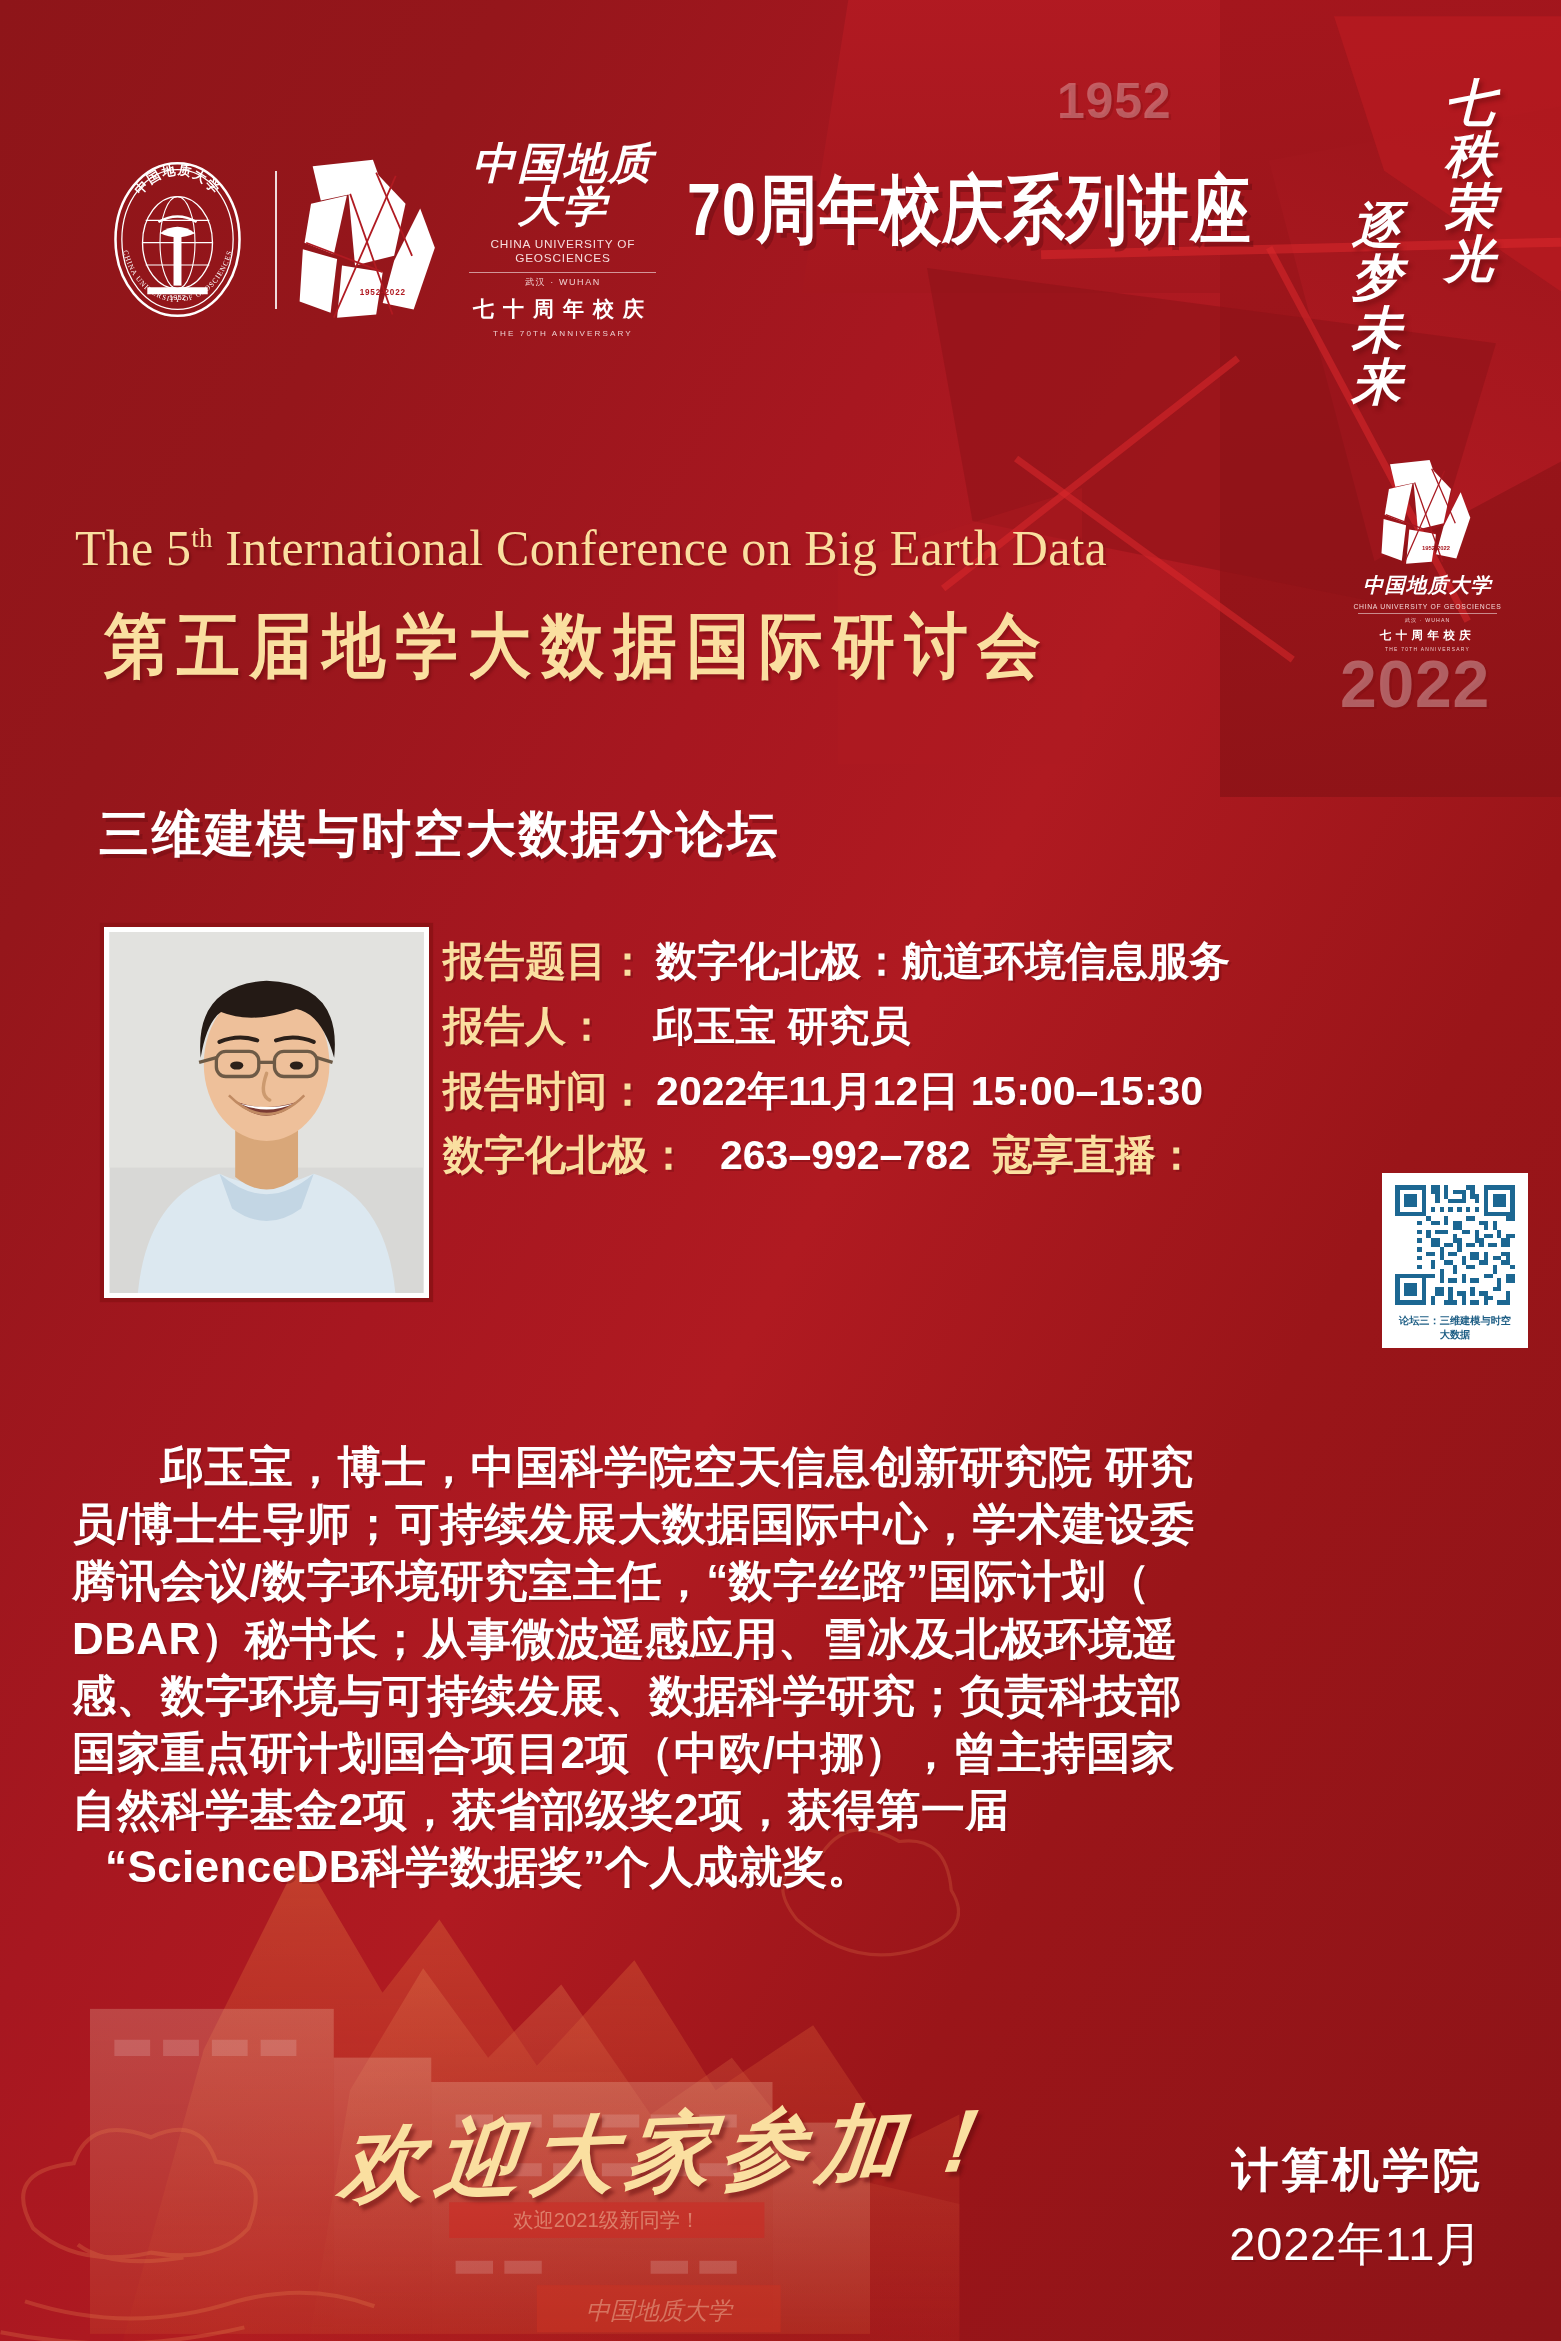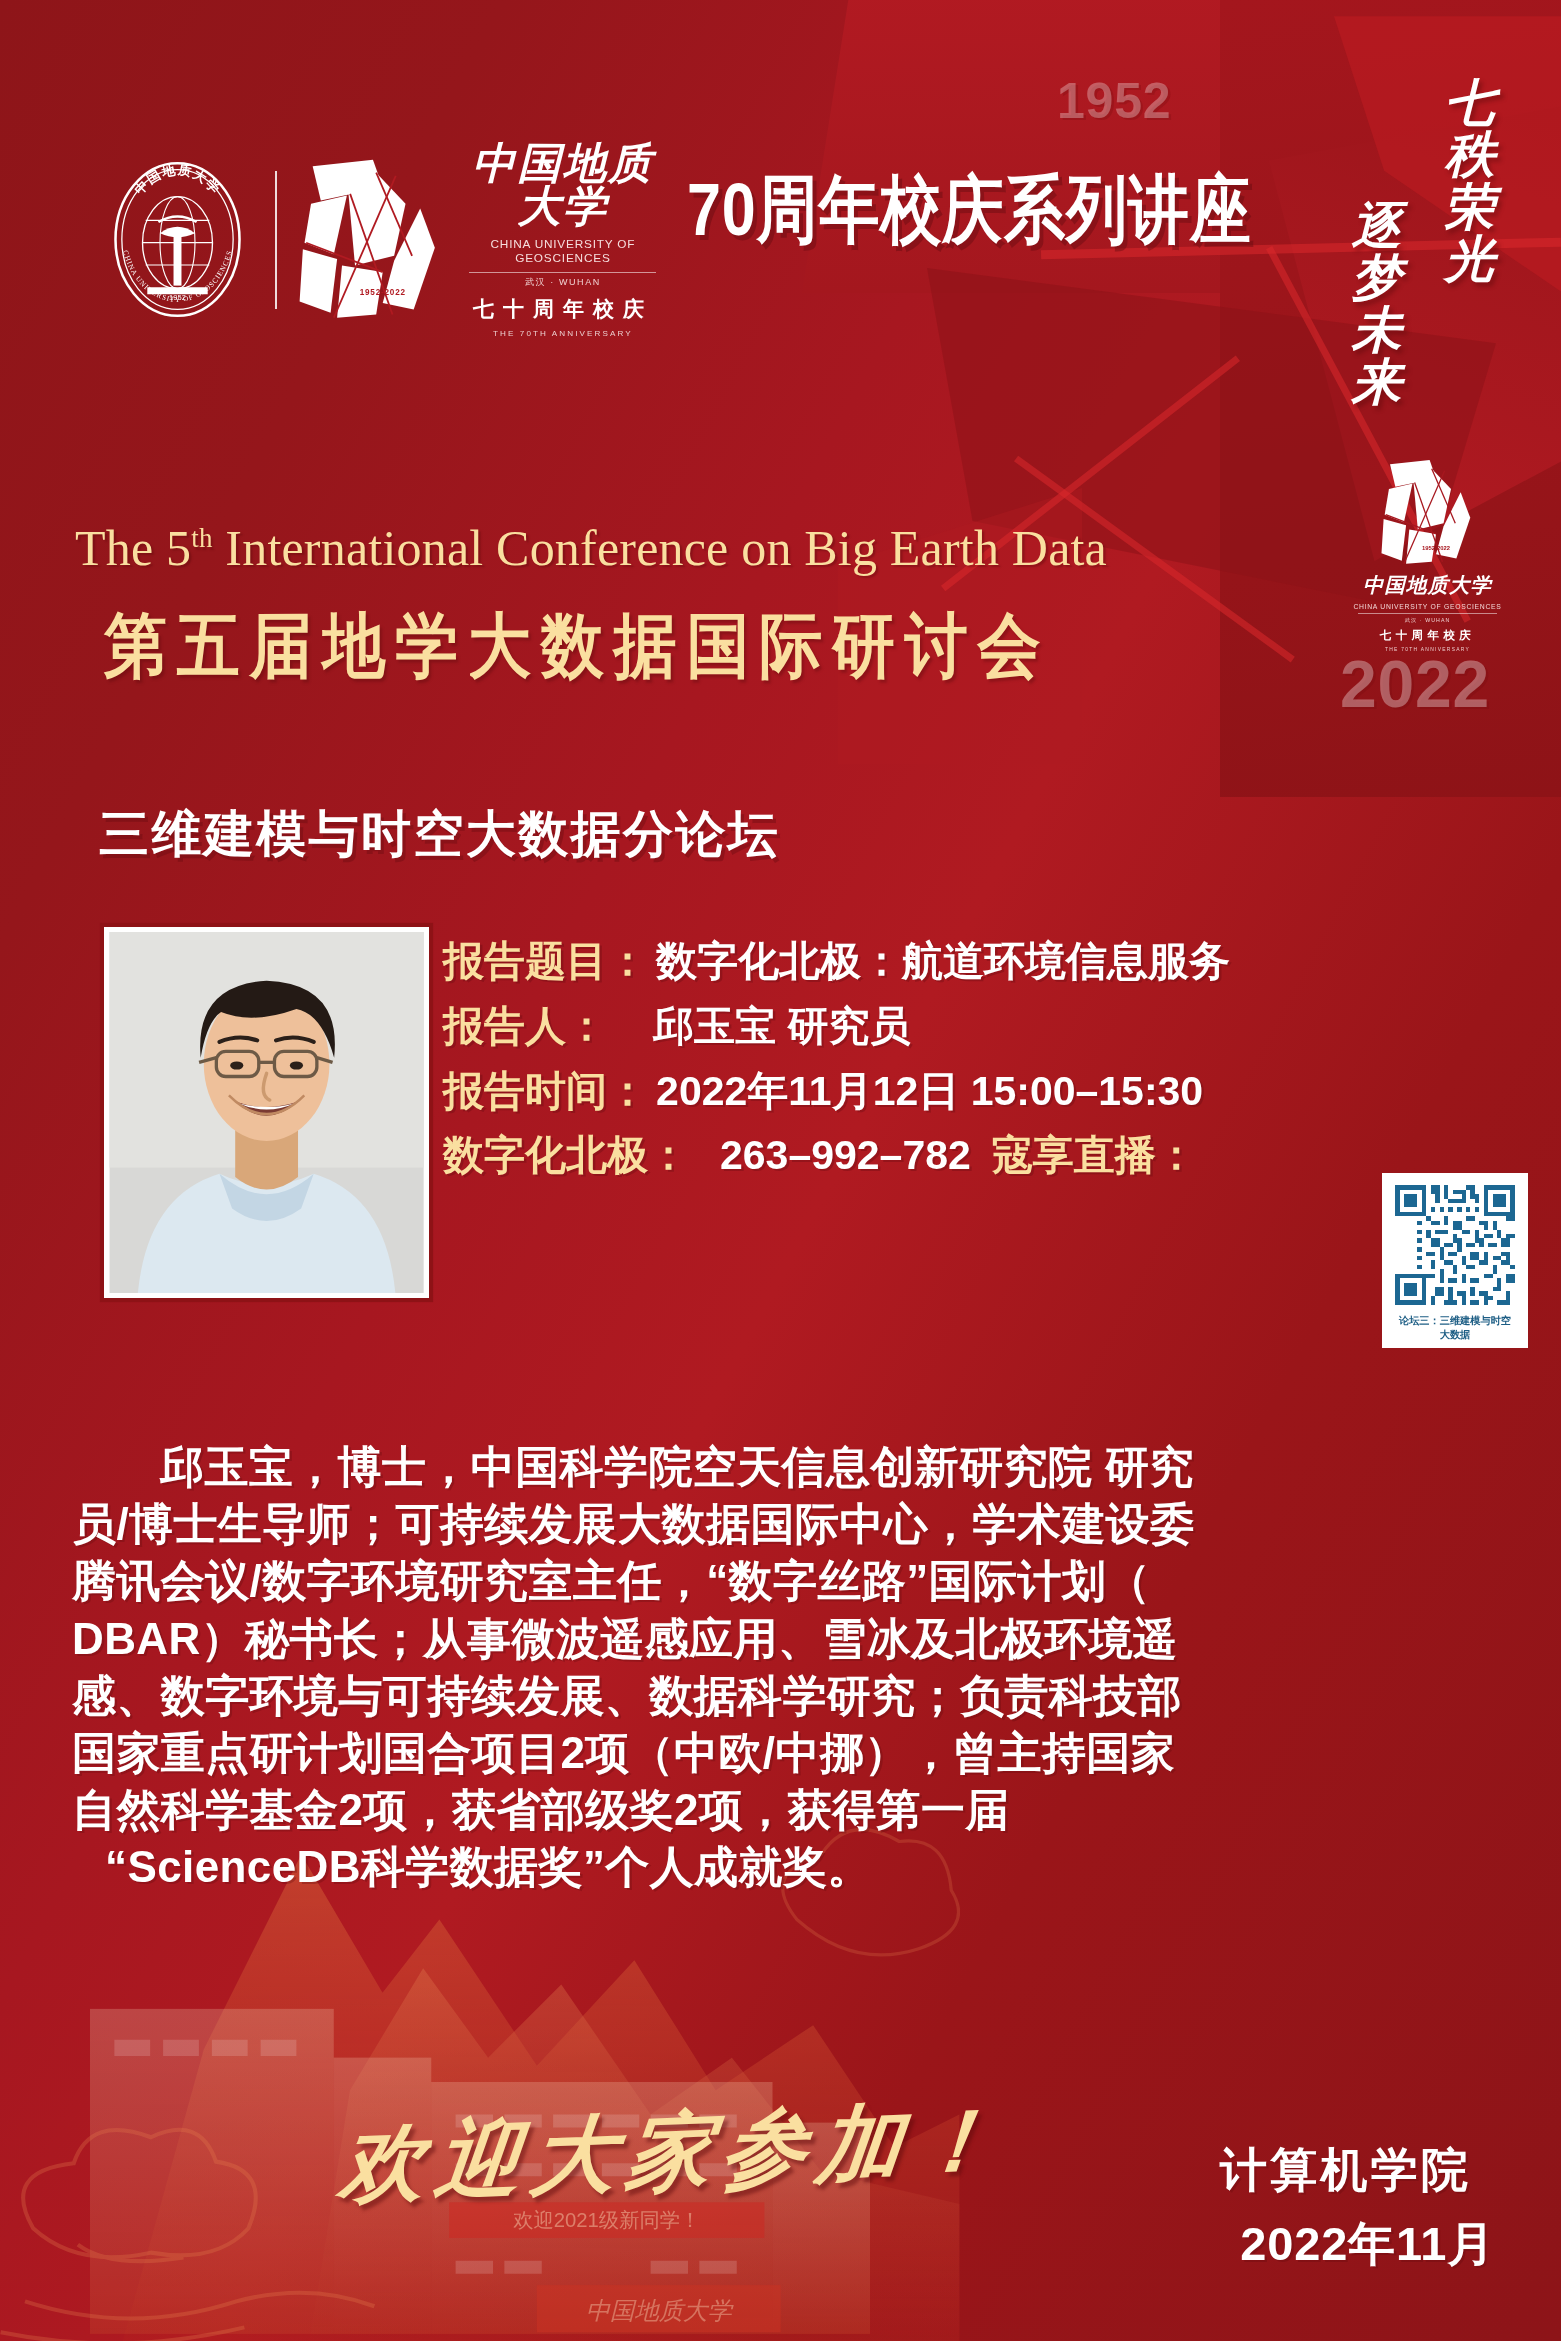--- a/index.html
+++ b/index.html
@@ -345,27 +345,27 @@
     font-style: italic;
     color: #fadfa0;
     font-family: "Liberation Serif", "DejaVu Serif", serif;
     letter-spacing: 9.8px;
     transform: skewX(-8deg) rotate(-2.2deg);
     text-shadow: 4.1px 4.9px 3.3px rgba(90,8,12,.45);
     white-space: nowrap;
   }
   .footer-org {
     position: absolute;
-    top: 2139px; right: 66px;
-    text-align: center;
+    top: 2139px; right: 78px;
+    text-align: right;
     color: #ffffff;
   }
   .footer-org .l1 { font-size: 47px; font-weight: 700; letter-spacing: 3.3px;
     text-shadow: 2.4px 2.4px 0 rgba(96,10,14,.3); }
-  .footer-org .l2 { font-size: 47px; font-weight: 700; margin-top: 11.4px; letter-spacing: 0.8px;
+  .footer-org .l2 { font-size: 47px; font-weight: 400; margin-top: 11.4px; letter-spacing: 0.8px;
     text-shadow: 2.4px 2.4px 0 rgba(96,10,14,.3); margin-left: 44px; }
 </style>
 </head>
 <body>
 
 <div id="poster">
 
   <div class="bg-layer">
     <div class="facet facet-a"></div>
     <div class="facet facet-b"></div>

